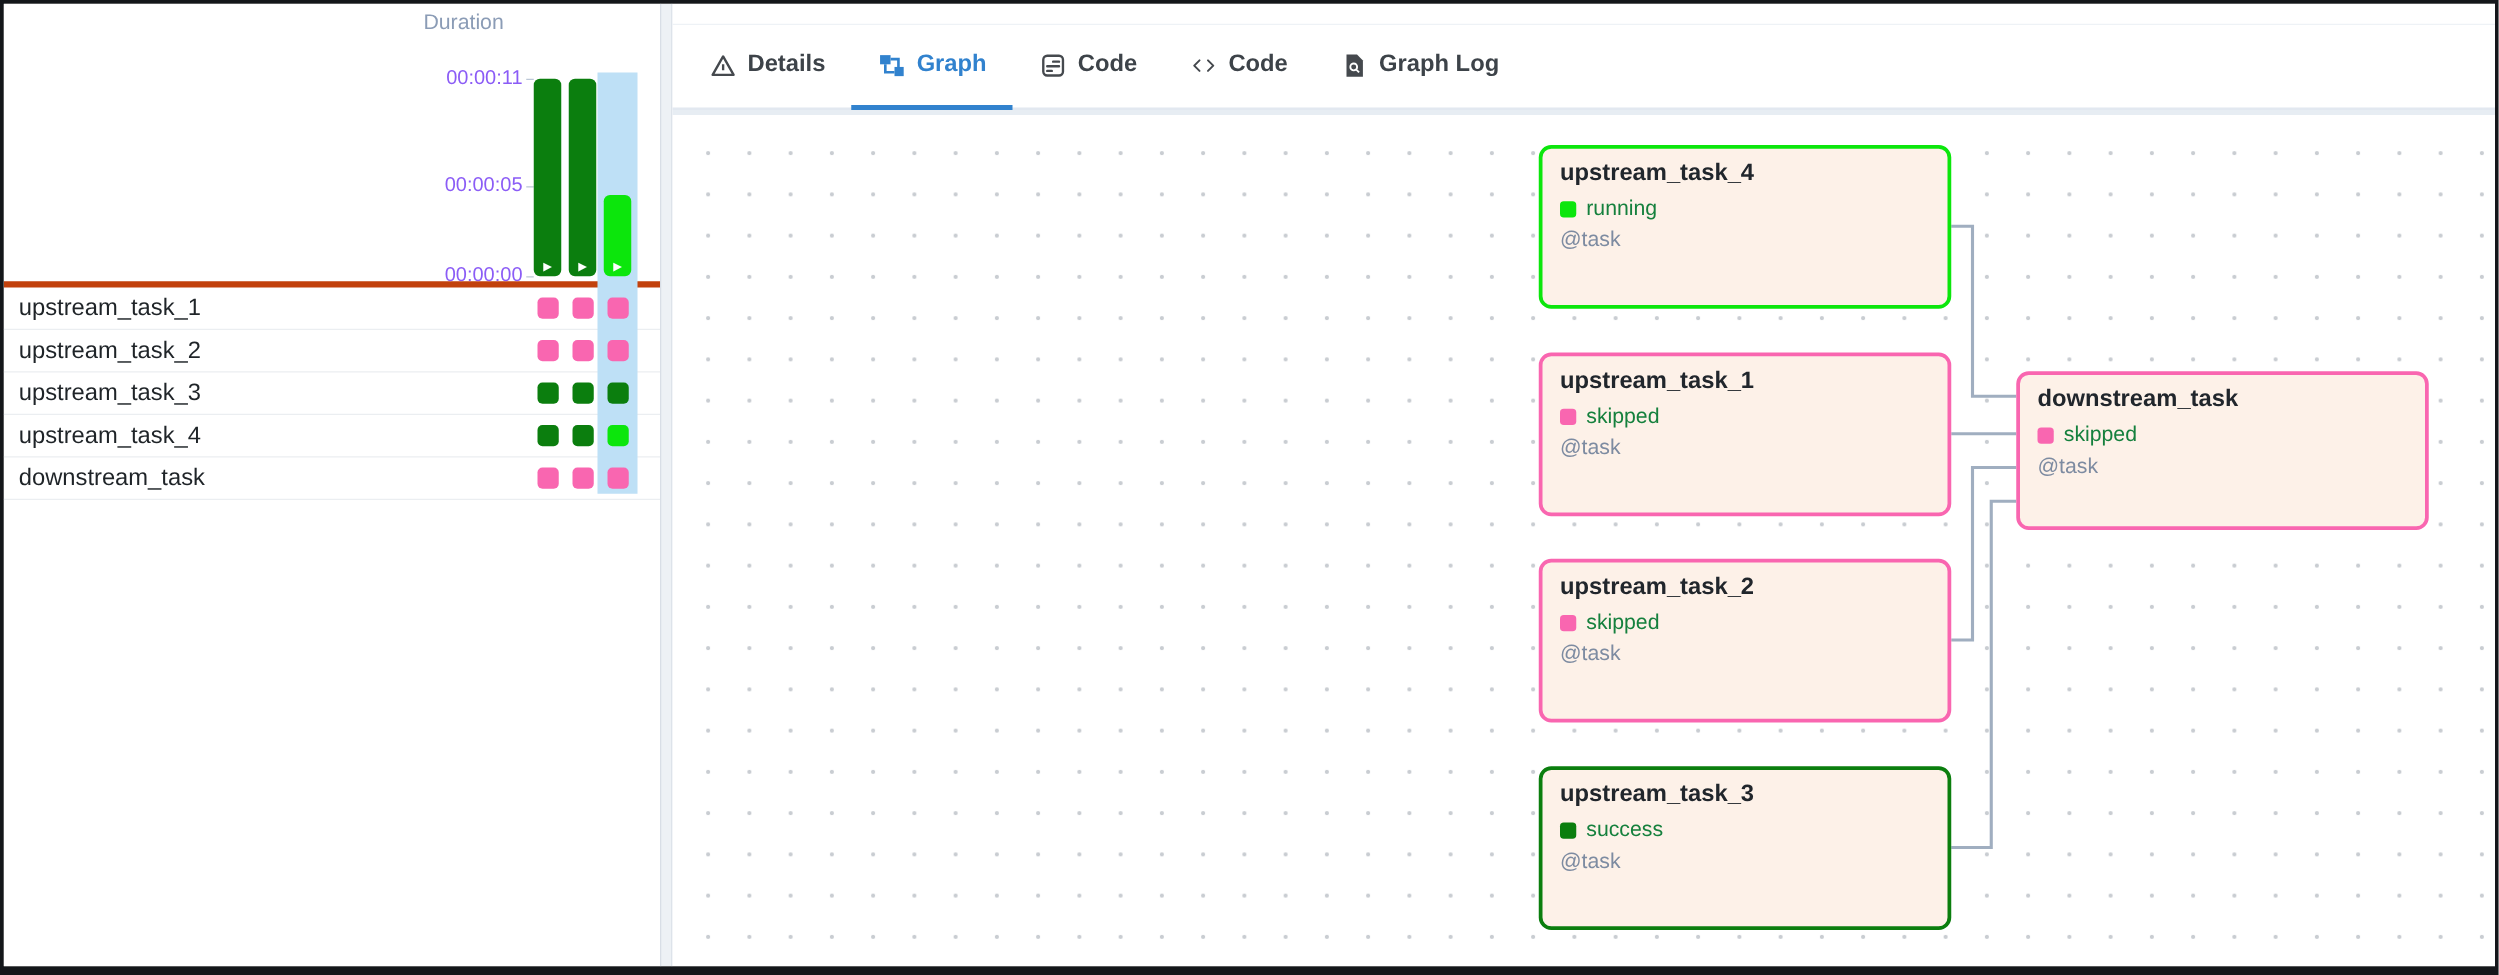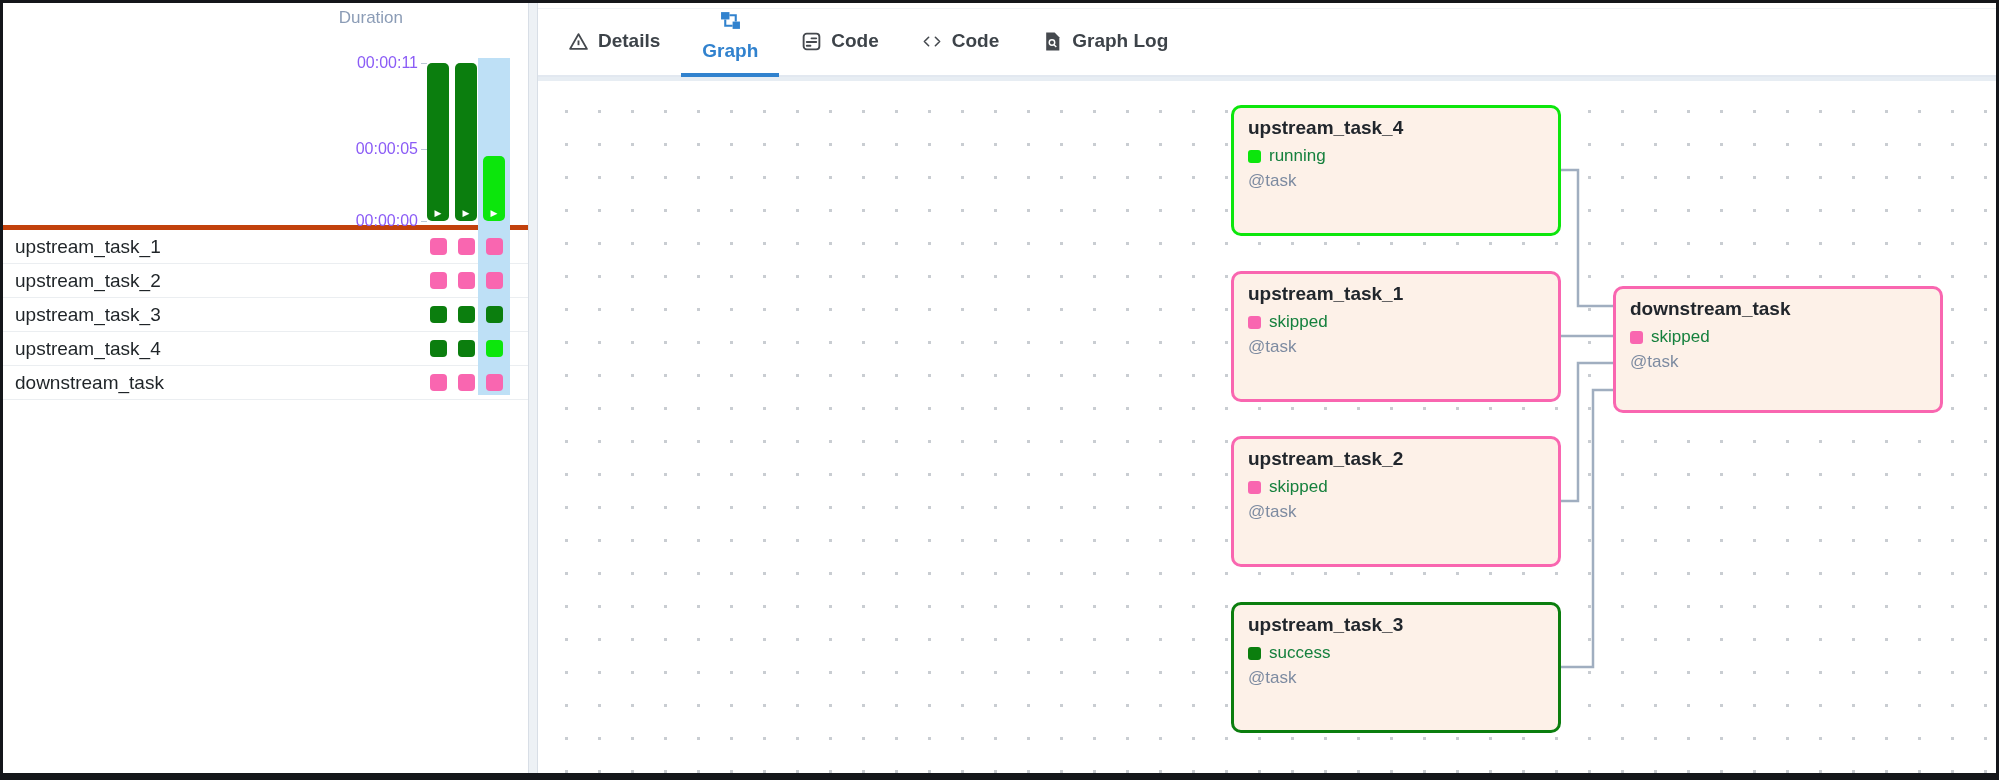--- a/index.html
+++ b/index.html
@@ -22,25 +22,25 @@
   .task-row{position:relative;height:33px;border-bottom:1px solid #ebeef1;cursor:pointer;}
   .task-row .task-name{position:absolute;left:12px;top:0;line-height:33px;font-size:19px;color:#1f2428;}
   .run-square{position:absolute;top:8px;width:17px;height:17px;border-radius:4px;z-index:1;cursor:pointer;}
 
   
   .divider{flex:0 0 10px;background:#edf1f5;border-left:1px solid #d8dee6;border-right:1px solid #d8dee6;
            box-sizing:border-box;cursor:col-resize;}
 
   
   .main-panel{position:relative;flex:1;display:flex;flex-direction:column;background:#fff;min-width:0;}
-  .tabbar{margin-top:5px;height:66px;display:flex;align-items:stretch;padding-left:8px;
+  .tabbar{margin-top:16px;height:66px;display:flex;align-items:stretch;padding-left:8px;
           border-top:1px solid #eef2f6;border-bottom:2px solid #e2e8f0;}
   .tab{display:flex;align-items:center;gap:9px;padding:0 21px;font-size:19px;font-weight:700;
        color:#3d4349;border-bottom:4px solid transparent;margin-bottom:-2px;cursor:pointer;white-space:nowrap;}
-  .tab.active{color:#3182ce;border-bottom-color:#3182ce;flex-direction:column;}
+  .tab.active{color:#3182ce;border-bottom-color:#3182ce;}
   .tab .ticon{display:inline-flex;width:22px;height:22px;align-items:center;justify-content:center;}
   .canvas{position:relative;flex:1;border-top:4px solid #e7edf3;overflow:hidden;
           background-image:radial-gradient(circle,#c9cdd2 1.5px,rgba(0,0,0,0) 1.8px);
           background-size:33px 33px;background-position:12px 14px;}
   .edges{position:absolute;left:0;top:0;}
   .node{position:absolute;box-sizing:border-box;border-radius:10px;border:3px solid #888;
         background:#fdf1e8;padding:9px 14px;cursor:pointer;z-index:2;}
   .node-title{font-size:19px;font-weight:600;color:#21262c;margin-bottom:7px;}
   .node-status{display:flex;align-items:center;gap:8px;font-size:17px;color:#15803d;margin-bottom:5px;}
   .status-square{width:13px;height:13px;border-radius:3px;flex:0 0 13px;}

